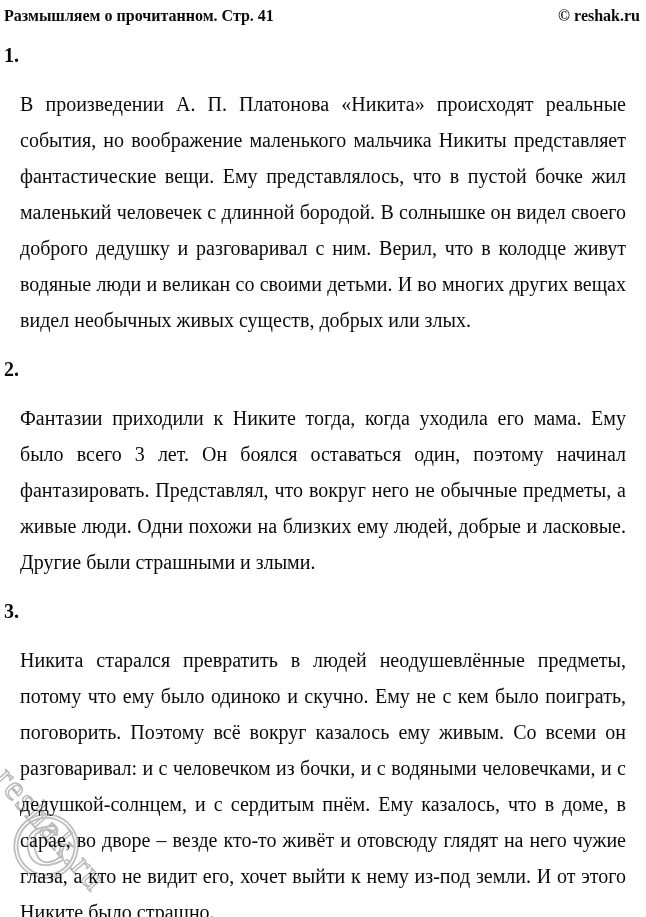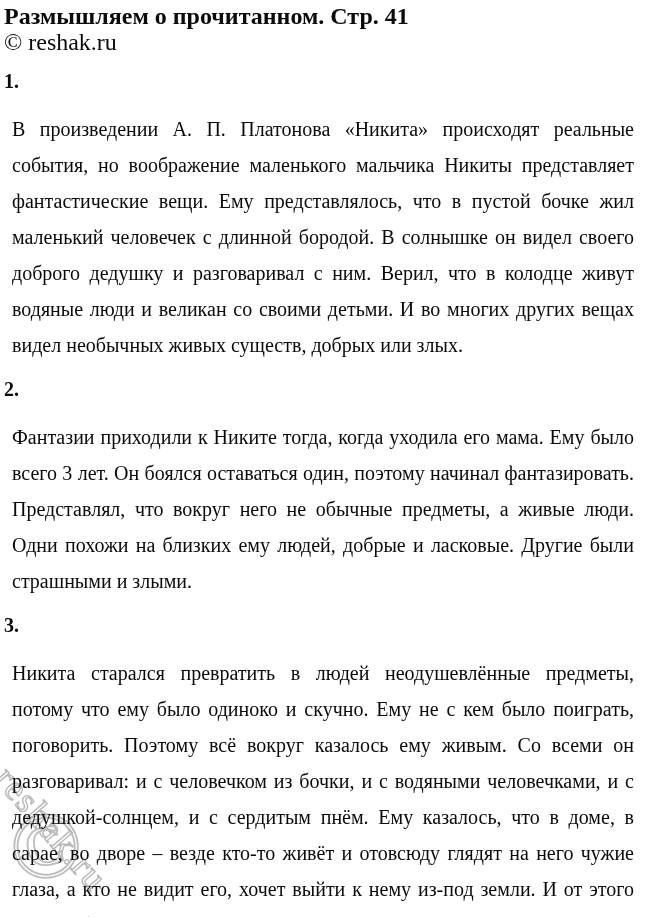--- a/index.html
+++ b/index.html
@@ -15,44 +15,43 @@
     overflow: hidden;
     font-family: "Liberation Serif", "DejaVu Serif", serif;
     color: #0a0a0a;
     box-sizing: border-box;
     padding: 3px 4px 0 4px;
   }
   .header-row {
     display: flex;
     justify-content: space-between;
     align-items: flex-start;
-    font-size: 24px;
+    font-size: 16px;
     line-height: 26px;
-    flex-direction: column;
   }
   .doc-title {
     font-weight: 700;
   }
   .copyright {
-    font-weight: 400;
+    font-weight: 700;
     padding-right: 2px;
   }
   .section-number {
     font-weight: 700;
     font-size: 20px;
     line-height: 30px;
     margin-top: 11px;
     margin-bottom: 15px;
   }
   .section-text {
     font-size: 20px;
     line-height: 36px;
     text-align: justify;
     text-align-last: left;
-    margin: 8px;
+    margin: 16px;
     position: relative;
     z-index: 2;
   }
   .content {
     position: relative;
     z-index: 2;
   }
   
   .watermark-text {
     position: absolute;

